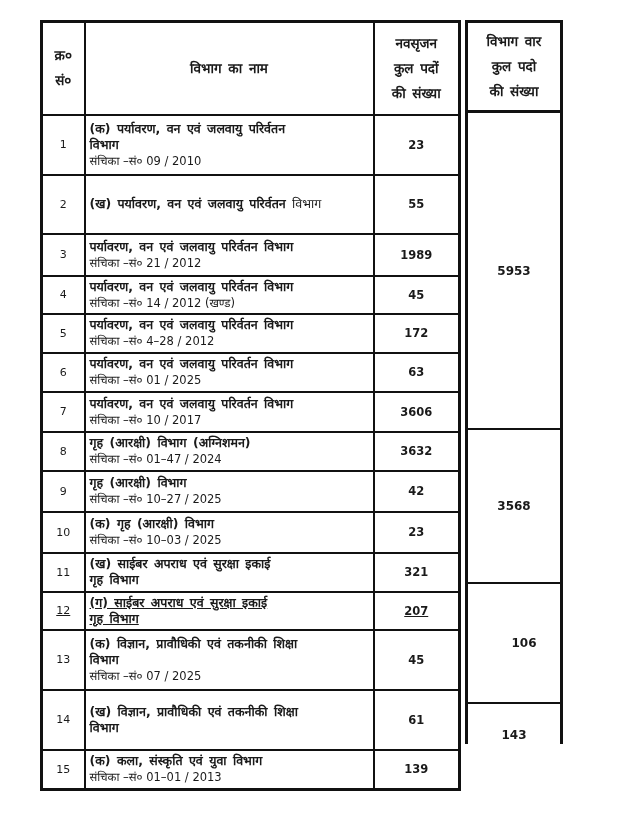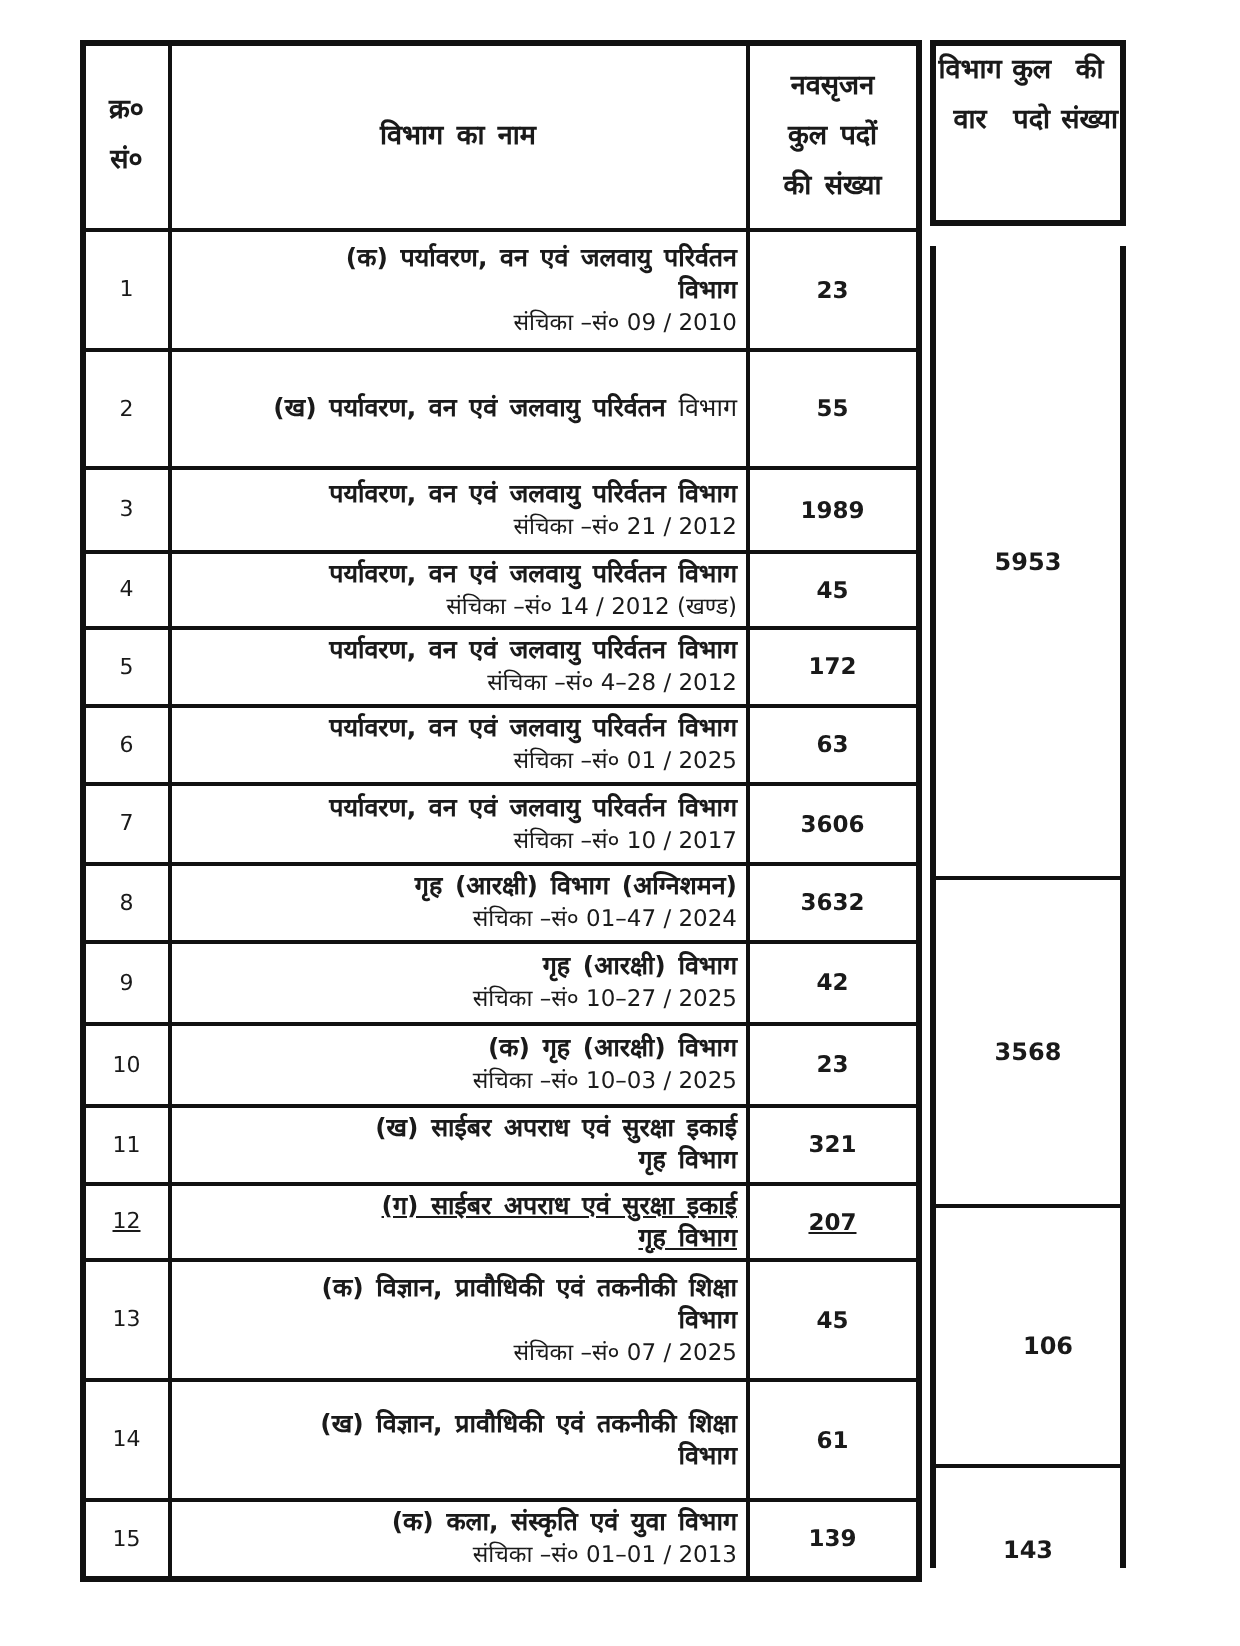--- a/index.html
+++ b/index.html
@@ -53,21 +53,21 @@
   #rows tr:nth-child(12) { height: 38px; text-decoration: underline; }
   #rows tr:nth-child(13) { height: 60px; }
   #rows tr:nth-child(14) { height: 60px; }
   #rows tr:nth-child(15) { height: 40px; }
 
   td.sno {
     text-align: center;
     font-size: 11px;
     font-weight: normal;
   }
-  td.name { text-align: right; padding: 2px 4px; }
+  td.name { text-align: left; padding: 2px 4px; }
   .nm {
     font-weight: bold;
     font-size: 12.5px;
     line-height: 16px;
     word-spacing: 2px;
   }
   .nm .lt { font-weight: normal; }
   .fl {
     font-weight: normal;
     font-size: 11.5px;
@@ -79,34 +79,34 @@
     font-weight: bold;
     font-size: 11.5px;
     margin-left: 35px;
   }
 
   
   .rightcol { width: 98px; margin-left: 4px; }
   .rhdr {
     height: 93px;
     border: 3px solid #111;
-    display: flex; flex-direction: row; justify-content: center;
+    display: flex; flex-direction: column; justify-content: center;
     text-align: center;
     font-weight: bold;
     font-size: 13.5px;
     line-height: 25px;
     word-spacing: 2px;
   }
   .rbody {
     border-left: 3px solid #111;
     border-right: 3px solid #111;
   }
   .rcell {
     display: flex; align-items: center; justify-content: center;
-    font-weight: bold; font-size: 12px; margin-top: 10px;
+    font-weight: bold; font-size: 12px;
   }
   .rcell.g1 { height: 317px; border-bottom: 2px solid #111; }
   .rcell.g2 { height: 154px; border-bottom: 2px solid #111; }
   .rcell.g3 { height: 120px; border-bottom: 2px solid #111; padding-left: 20px; }
   .rcell.g4 { height: 40px; align-items: flex-end; padding-bottom: 2px; }
 </style>
 </head>
 <body>
 
 <div class="wrap">

